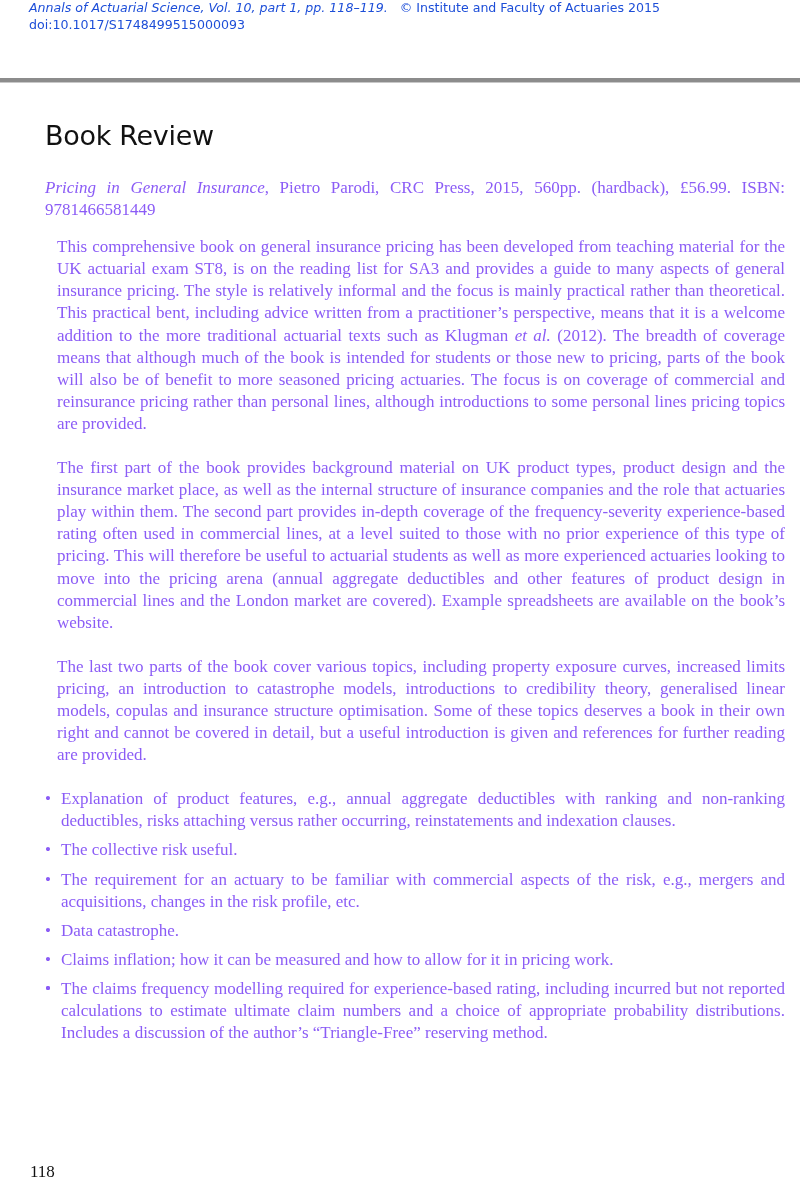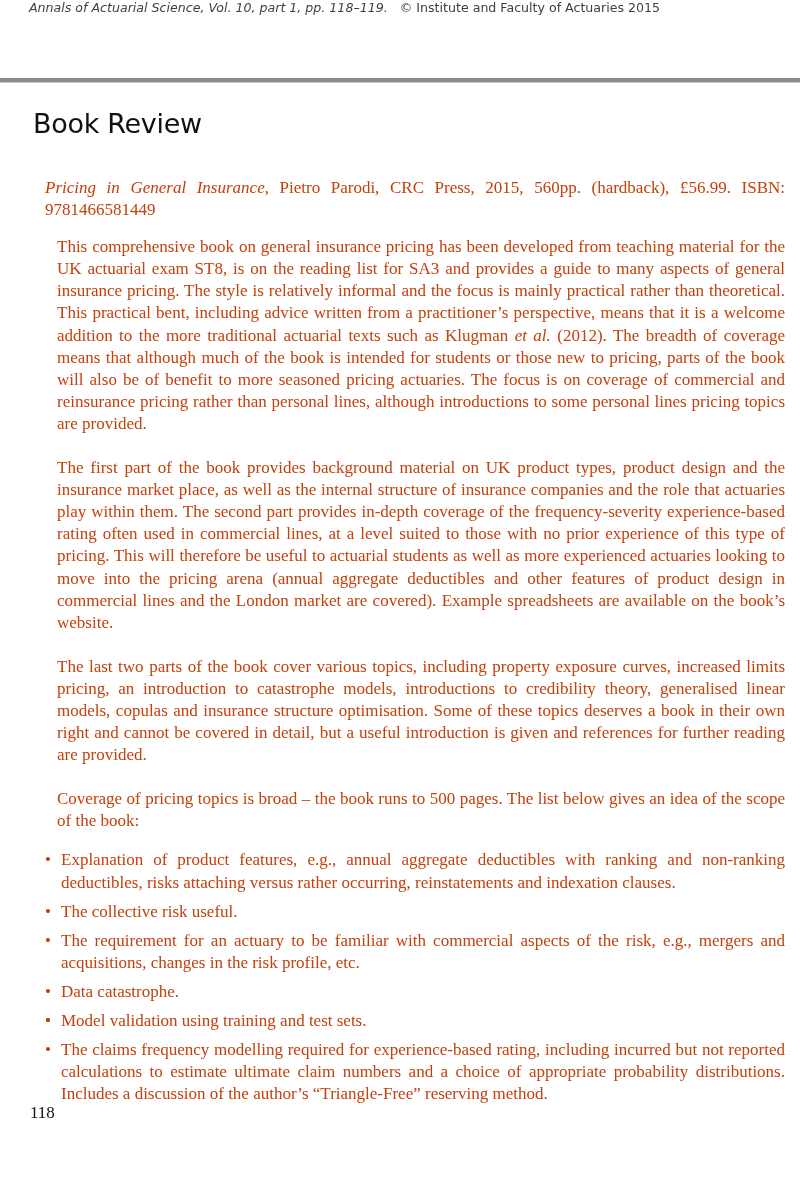--- a/index.html
+++ b/index.html
@@ -1,55 +1,55 @@
 <!DOCTYPE html>
 <html><head>
 <meta charset="utf-8">
 <style>
   html, body { margin: 0; padding: 0; background: #ffffff; }
   body { width: 800px; height: 1184px; position: relative; overflow: hidden; color: #1a1a1a; }
-  .header-meta { position: absolute; left: 29px; top: 0px; font-family: "DejaVu Sans", sans-serif; font-size: 12.6px; line-height: 16.5px; color: #404040; }
+  .header-meta { position: absolute; left: 29px; top: 0px; font-family: "DejaVu Sans", sans-serif; font-size: 12.6px; line-height: 16.5px; color: #1d4ed8; }
   .header-meta .italic { font-style: italic; }
   .rule { position: absolute; left: 0; top: 78px; width: 800px; height: 4px; background: #8c8c8c; border-bottom: 1px solid #c8c8c8; }
-  .section-title { position: absolute; left: 29px; top: 104px; font-family: "DejaVu Sans", sans-serif; font-size: 27px; font-weight: normal; color: #111; letter-spacing: -0.3px; margin: 4px; }
-  .content { position: absolute; left: 45px; top: 177px; width: 740px; font-family: "Liberation Serif", serif; font-size: 17px; line-height: 22.1px; color: #c2410c; text-align: justify; }
+  .section-title { position: absolute; left: 29px; top: 104px; font-family: "DejaVu Sans", sans-serif; font-size: 27px; font-weight: normal; color: #111; letter-spacing: -0.3px; margin: 16px; }
+  .content { position: absolute; left: 45px; top: 177px; width: 740px; font-family: "Liberation Serif", serif; font-size: 17px; line-height: 22.1px; color: #8b5cf6; text-align: justify; }
   .citation { margin: 0 0 15px 0; }
   .citation .book-title { font-style: italic; }
   p.para { margin: 0 0 22px 12px; }
   ul.topics { list-style: none; margin: 0; padding: 0; }
   ul.topics li { position: relative; padding-left: 16px; margin-bottom: 7px; }
   ul.topics li .bullet { position: absolute; left: 0; top: 0; }
-  .page-number { position: absolute; left: 30px; top: 1103px; font-family: "Liberation Serif", serif; font-size: 17px; color: #111; }
+  .page-number { position: absolute; left: 30px; top: 1162px; font-family: "Liberation Serif", serif; font-size: 17px; color: #111; }
 </style>
 </head>
 <body>
 
 <div class="header-meta">
   <div><span class="italic">Annals of Actuarial Science, Vol. 10, part 1, pp. 118–119.</span>&nbsp;&nbsp;&nbsp;<span>© Institute and Faculty of Actuaries 2015</span></div>
+  <div>doi:10.1017/S1748499515000093</div>
 </div>
 
 <div class="rule"></div>
 
 <h1 class="section-title">Book Review</h1>
 
 <div class="content">
   <p class="citation"><span class="book-title">Pricing in General Insurance</span><span>,  Pietro Parodi, CRC Press, 2015, 560pp. (hardback), £56.99. ISBN: 9781466581449</span></p>
 
   <p class="para"><span>This comprehensive book on general insurance pricing has been developed from teaching material for the UK actuarial exam ST8, is on the reading list for SA3 and provides a guide to many aspects of general insurance pricing. The style is relatively informal and the focus is mainly practical rather than theoretical. This practical bent, including advice written from a practitioner’s perspective, means that it is a welcome addition to the more traditional actuarial texts such as Klugman </span><em>et al.</em><span> (2012). The breadth of coverage means that although much of the book is intended for students or those new to pricing, parts of the book will also be of benefit to more seasoned pricing actuaries. The focus is on coverage of commercial and reinsurance pricing rather than personal lines, although introductions to some personal lines pricing topics are provided.</span></p>
 
   <p class="para">The first part of the book provides background material on UK product types, product design and the insurance market place, as well as the internal structure of insurance companies and the role that actuaries play within them. The second part provides in-depth coverage of the frequency-severity experience-based rating often used in commercial lines, at a level suited to those with no prior experience of this type of pricing. This will therefore be useful to actuarial students as well as more experienced actuaries looking to move into the pricing arena (annual aggregate deductibles and other features of product design in commercial lines and the London market are covered). Example spreadsheets are available on the book’s website.</p>
 
   <p class="para">The last two parts of the book cover various topics, including property exposure curves, increased limits pricing, an introduction to catastrophe models, introductions to credibility theory, generalised linear models, copulas and insurance structure optimisation. Some of these topics deserves a book in their own right and cannot be covered in detail, but a useful introduction is given and references for further reading are provided.</p>
 
-  <p class="para" style="margin-bottom:17px;">Coverage of pricing topics is broad – the book runs to 500 pages. The list below gives an idea of the scope of the book:</p>
 
   <ul class="topics">
     <li><span class="bullet">•</span><span>Explanation of product features, e.g., annual aggregate deductibles with ranking and non-ranking deductibles, risks attaching versus rather occurring, reinstatements and indexation clauses.</span></li>
     <li><span class="bullet">•</span><span>The collective risk useful.</span></li>
     <li><span class="bullet">•</span><span>The requirement for an actuary to be familiar with commercial aspects of the risk, e.g., mergers and acquisitions, changes in the risk profile, etc.</span></li>
     <li><span class="bullet">•</span><span>Data catastrophe.</span></li>
+    <li><span class="bullet">•</span><span>Claims inflation; how it can be measured and how to allow for it in pricing work.</span></li>
     <li><span class="bullet">•</span></li>
-    <li><span class="bullet">•</span><span>Model validation using training and test sets.</span></li>
     <li><span class="bullet">•</span><span>The claims frequency modelling required for experience-based rating, including incurred but not reported calculations to estimate ultimate claim numbers and a choice of appropriate probability distributions. Includes a discussion of the author’s “Triangle-Free” reserving method.</span></li>
   </ul>
 </div>
 
 <div class="page-number">118</div>
 
 </body></html>

